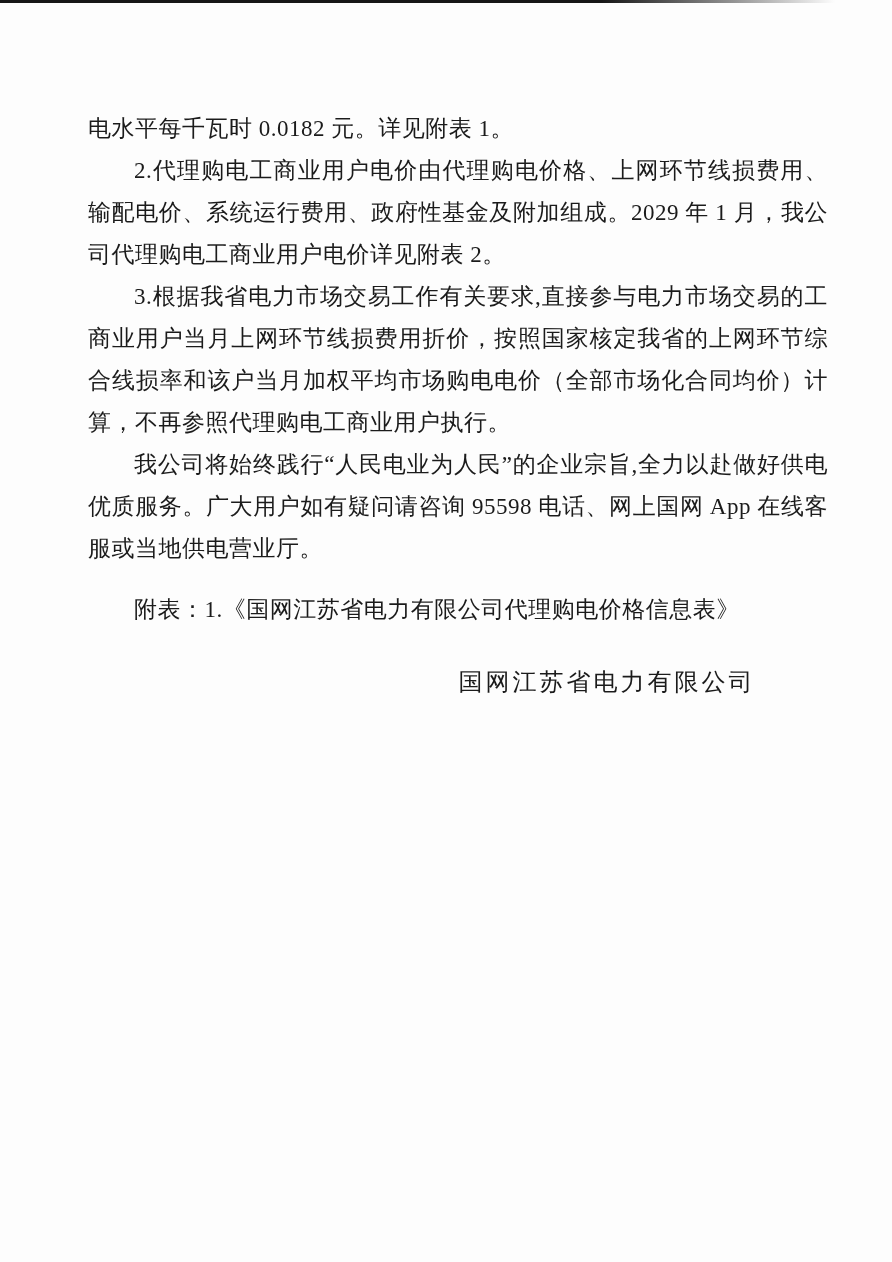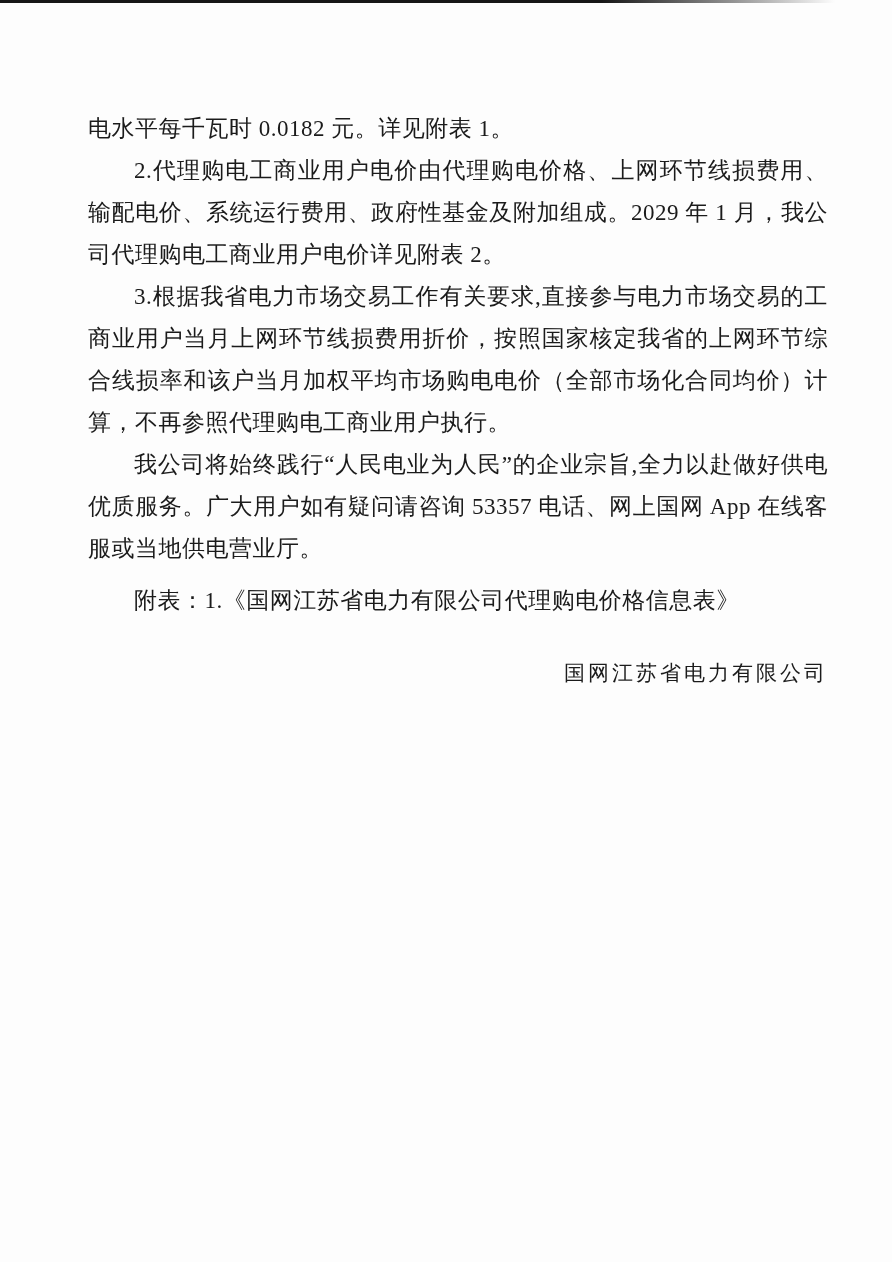--- a/index.html
+++ b/index.html
@@ -35,53 +35,53 @@
     line-height: 42px;
     text-align: justify;
     text-indent: 2em;
     letter-spacing: 0.5px;
     word-break: break-all;
   }
   .para.no-indent {
     text-indent: 0;
   }
   .attachments {
-    margin-top: 10px;
+    margin-top: 19px;
   }
   .attachment-line-2 {
     text-indent: 5em;
   }
   .signature-block {
     margin-top: 30px;
     margin-left: auto;
     width: 442px;
     text-align: center;
   }
   .signature-line {
     margin: 0;
-    font-size: 21px;
+    font-size: 24px;
     line-height: 42px;
     letter-spacing: 3px;
     text-indent: 0;
-    text-align: right;
+    text-align: center;
   }
 </style>
 </head>
 <body>
 
 <div class="scan-artifact-top"></div>
 
 <div class="page-content">
   <p class="para no-indent">电水平每千瓦时 0.0182 元。详见附表 1。</p>
 
   <p class="para">2.代理购电工商业用户电价由代理购电价格、上网环节线损费用、输配电价、系统运行费用、政府性基金及附加组成。2029 年 1 月，我公司代理购电工商业用户电价详见附表 2。</p>
 
   <p class="para">3.根据我省电力市场交易工作有关要求,直接参与电力市场交易的工商业用户当月上网环节线损费用折价，按照国家核定我省的上网环节综合线损率和该户当月加权平均市场购电电价（全部市场化合同均价）计算，不再参照代理购电工商业用户执行。</p>
 
-  <p class="para">我公司将始终践行“人民电业为人民”的企业宗旨,全力以赴做好供电优质服务。广大用户如有疑问请咨询 53357 电话、网上国网 App 在线客服或当地供电营业厅。</p>
+  <p class="para">我公司将始终践行“人民电业为人民”的企业宗旨,全力以赴做好供电优质服务。广大用户如有疑问请咨询 95598 电话、网上国网 App 在线客服或当地供电营业厅。</p>
 
   <div class="attachments">
     <p class="para">附表：1.《国网江苏省电力有限公司代理购电价格信息表》</p>
   </div>
 
   <div class="signature-block">
     <p class="signature-line">国网江苏省电力有限公司</p>
   </div>
 </div>
 

